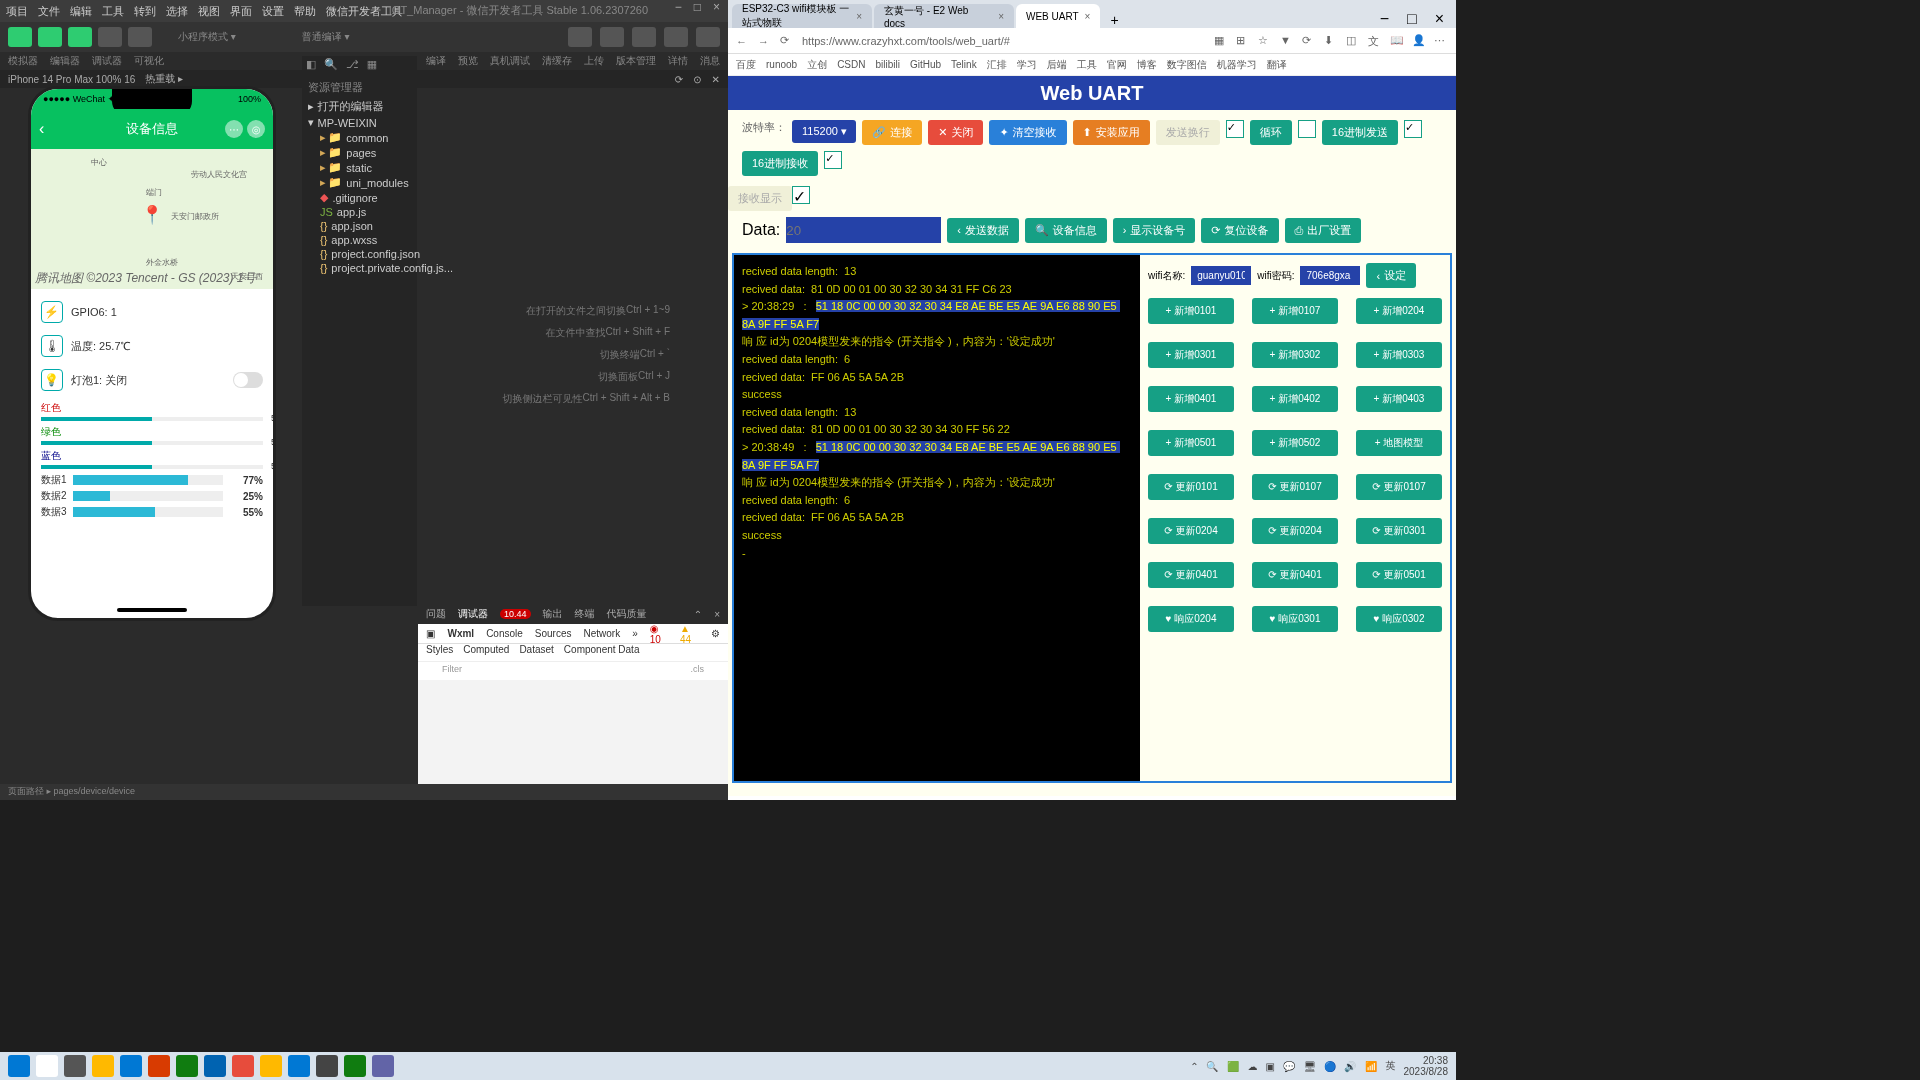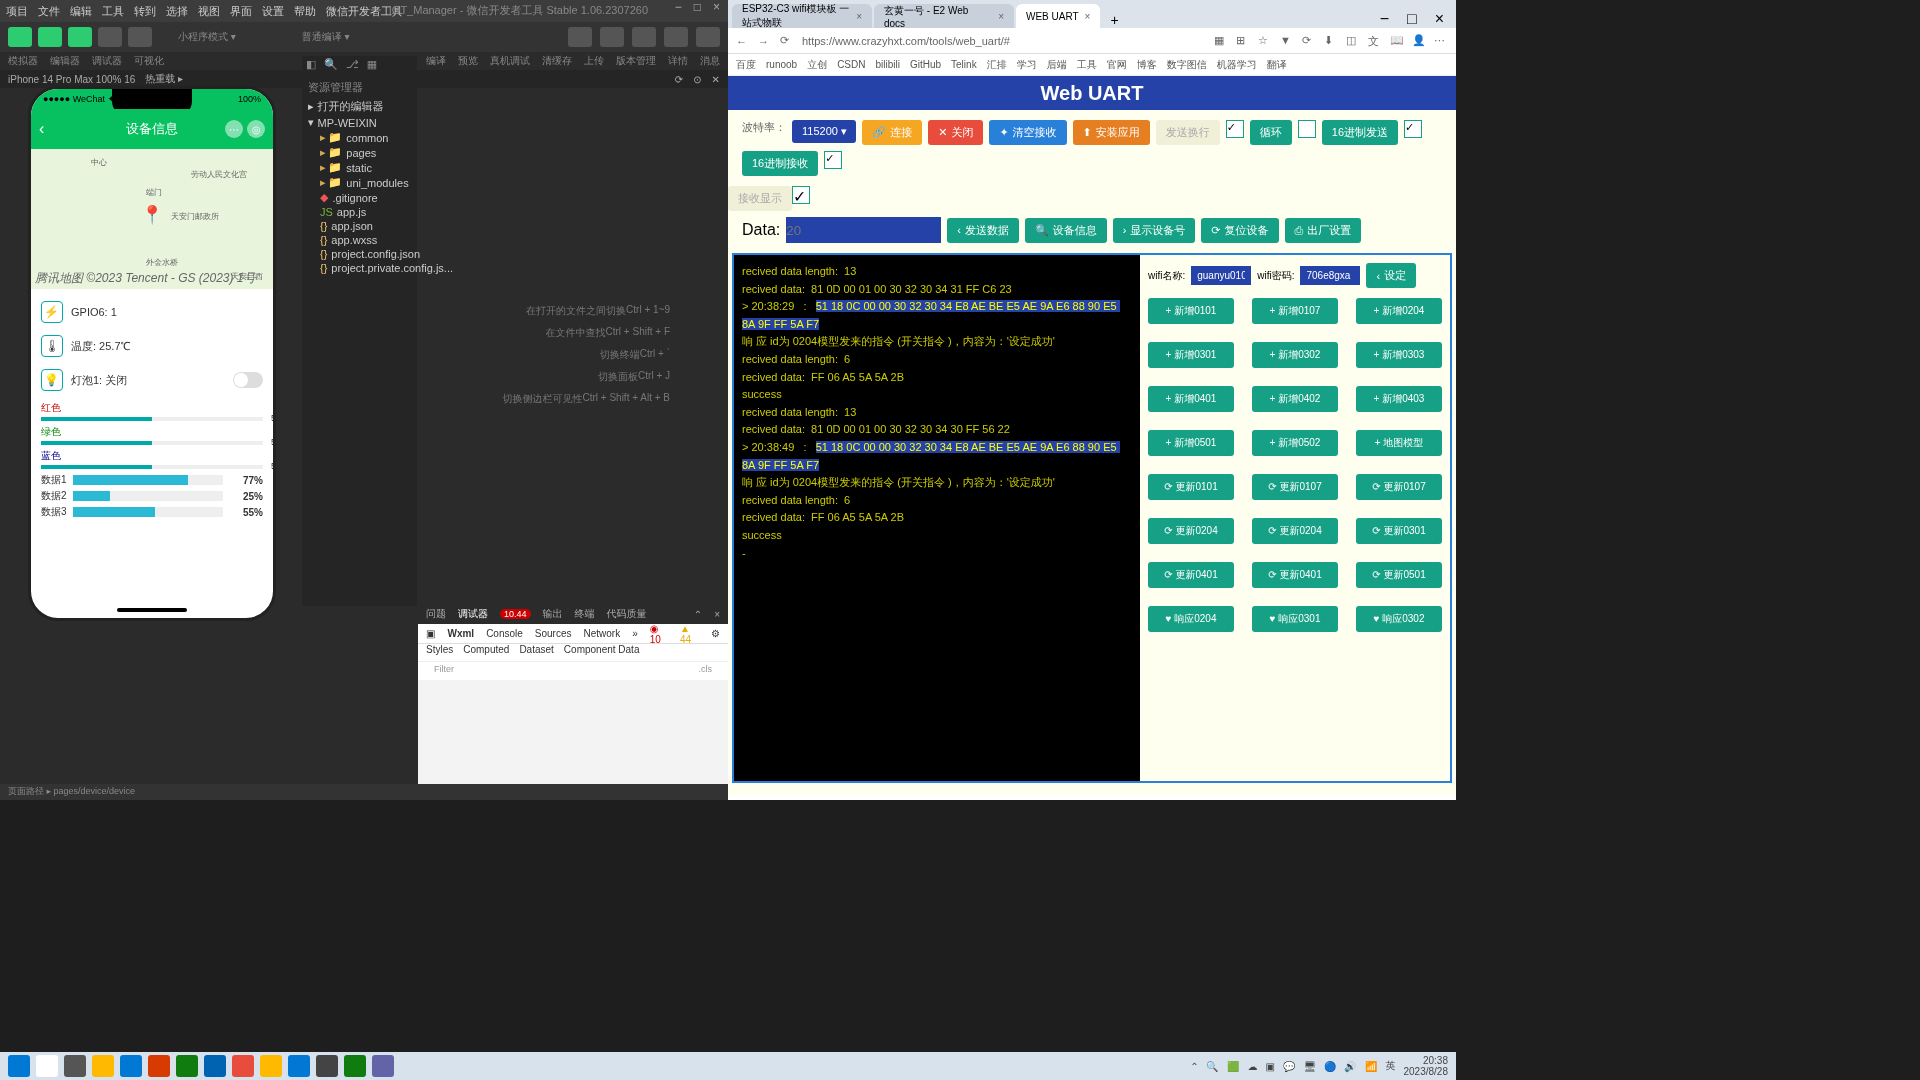--- a/index.html
+++ b/index.html
@@ -60,21 +60,21 @@
 .shortcuts div{display:flex;justify-content:flex-end;padding:4px 0;}
 
 
 .devtools{position:absolute;left:418px;top:604px;width:310px;height:180px;background:#f3f3f3;font-size:10px;color:#333;}
 .devtools-tabs{height:20px;background:#2b2b2b;color:#aaa;display:flex;align-items:center;gap:12px;padding:0 8px;}
 .devtools-tabs .active{color:#fff;}
 .devtools-tabs .err{background:#c00;color:#fff;border-radius:6px;padding:0 4px;font-size:9px;}
 .devtools-tabs2{height:20px;background:#fff;display:flex;align-items:center;gap:12px;padding:0 8px;border-bottom:1px solid #ddd;}
 .devtools-tabs2 .active{font-weight:bold;}
 .devtools-styles{height:18px;background:#fff;display:flex;gap:10px;padding:0 8px;border-bottom:1px solid #eee;}
-.devtools-filter{height:18px;background:#fff;padding:2px 16px;font-size:9px;color:#999;display:flex;justify-content:space-between;}
+.devtools-filter{height:18px;background:#fff;padding:2px 24px;font-size:9px;color:#999;display:flex;justify-content:space-between;}
 
 
 .ide-status{position:absolute;left:0;bottom:0;width:728px;height:16px;background:#333;color:#888;font-size:9px;padding:1px 8px;}
 
 
 .browser{position:absolute;left:728px;top:0;width:728px;height:800px;background:#fff;}
 .br-tabs{height:28px;background:#dde3ea;display:flex;align-items:flex-end;padding:0 4px;gap:2px;}
 .br-tab{height:24px;padding:0 10px;background:#c8d0db;border-radius:6px 6px 0 0;font-size:10px;display:flex;align-items:center;gap:6px;max-width:140px;overflow:hidden;}
 .br-tab.active{background:#fff;}
 .br-tab .x{margin-left:auto;font-size:10px;color:#666;}

